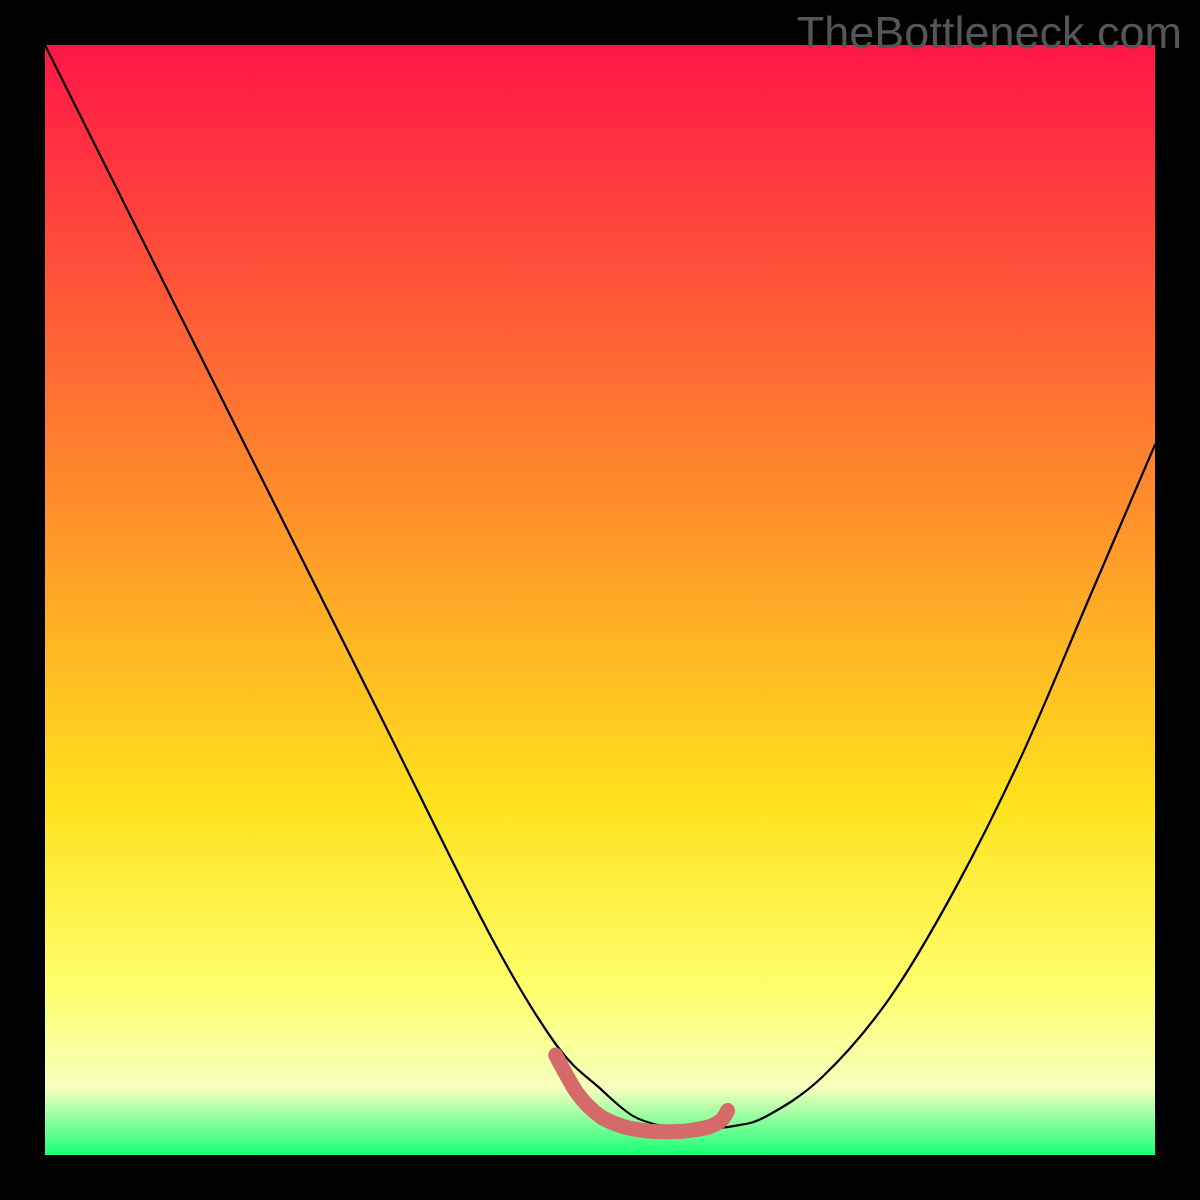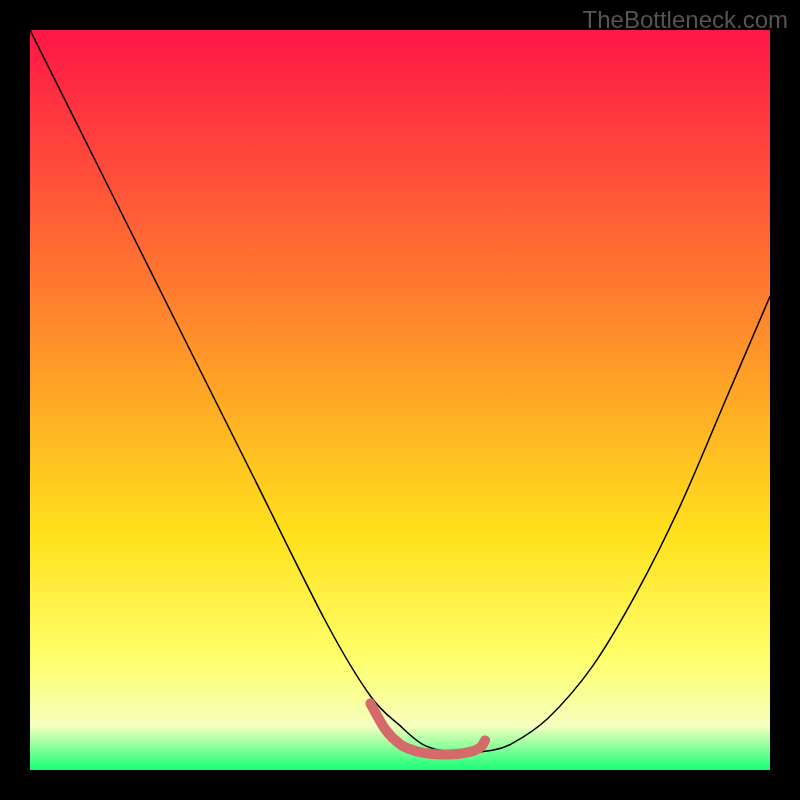--- a/index.html
+++ b/index.html
@@ -9,21 +9,21 @@
     height: 800px;
     background: #000;
     position: relative;
     font-family: Arial, sans-serif;
   }
   .watermark {
     position: absolute;
     top: 6px;
     right: 12px;
     color: #555;
-    font-size: 24px;
+    font-size: 30px;
     font-weight: 500;
     z-index: 10;
     text-align: right;
   }
   .plot-area {
     position: absolute;
     left: 30px;
     top: 30px;
     width: 740px;
     height: 740px;

